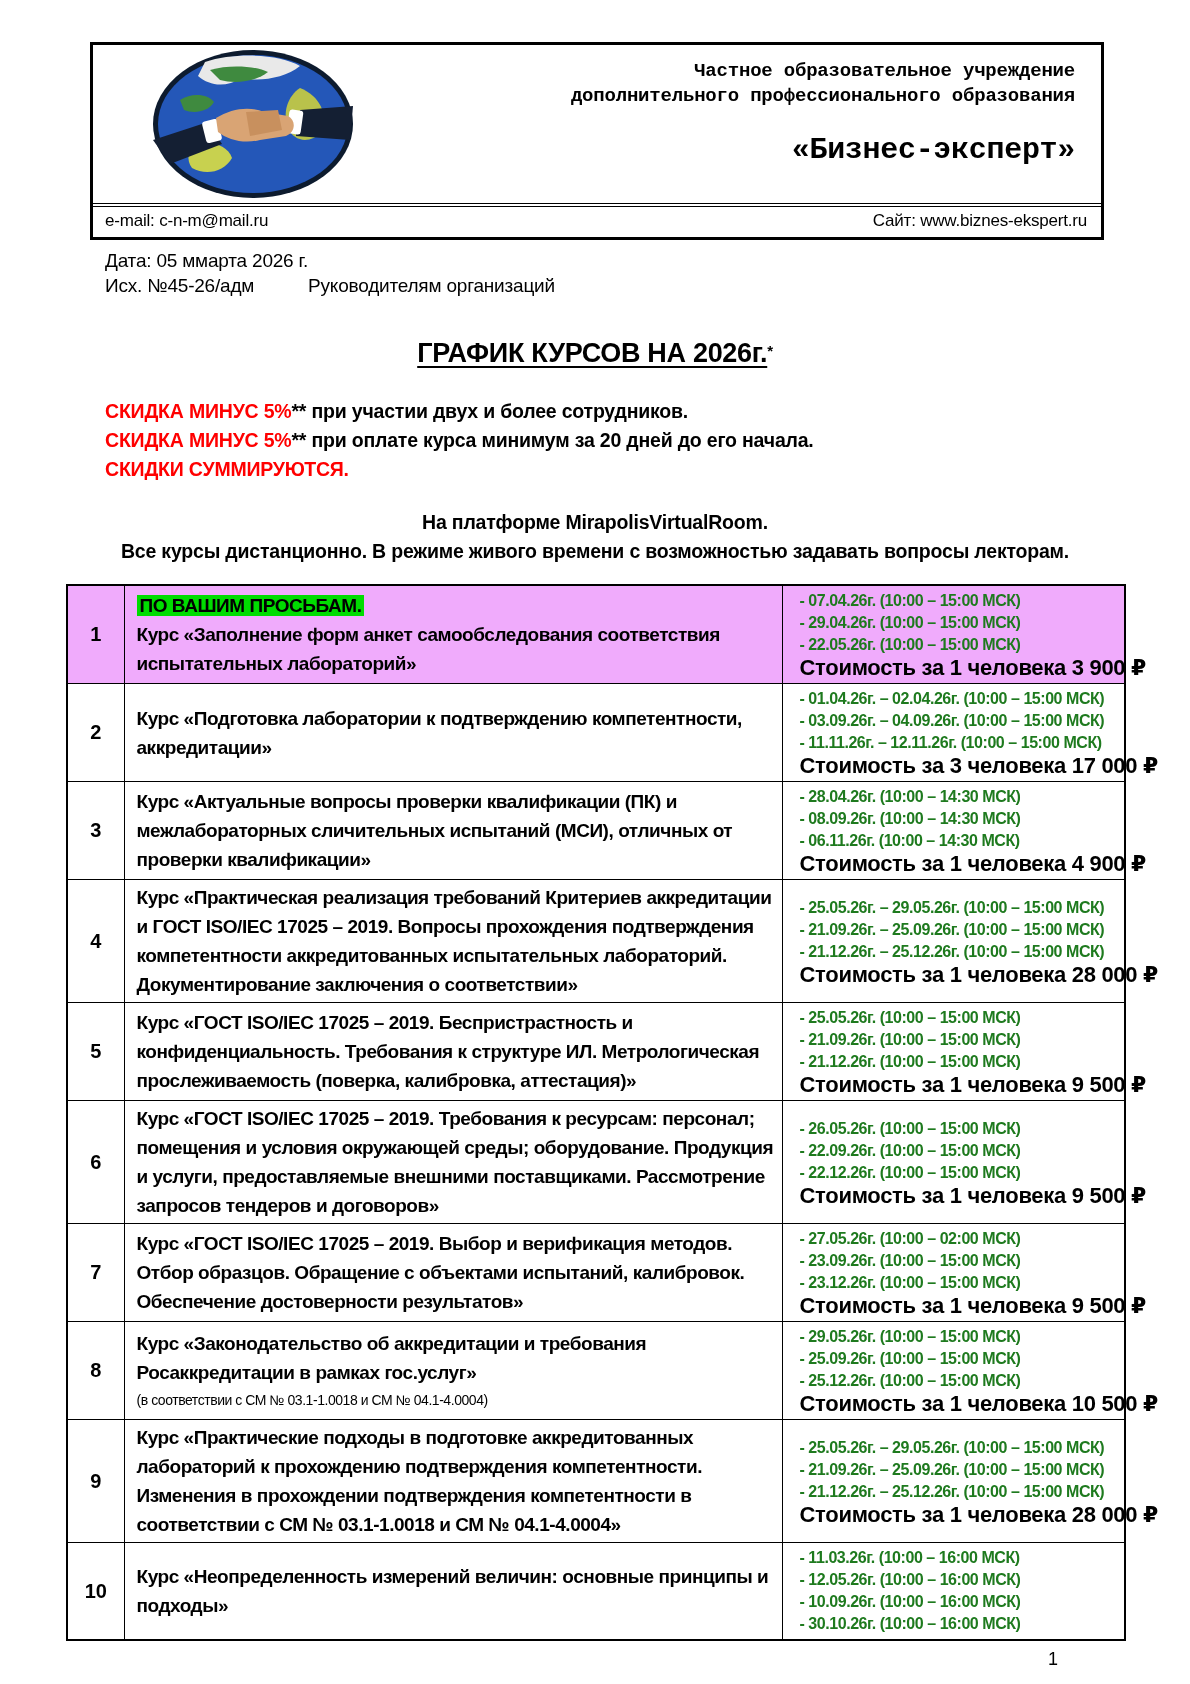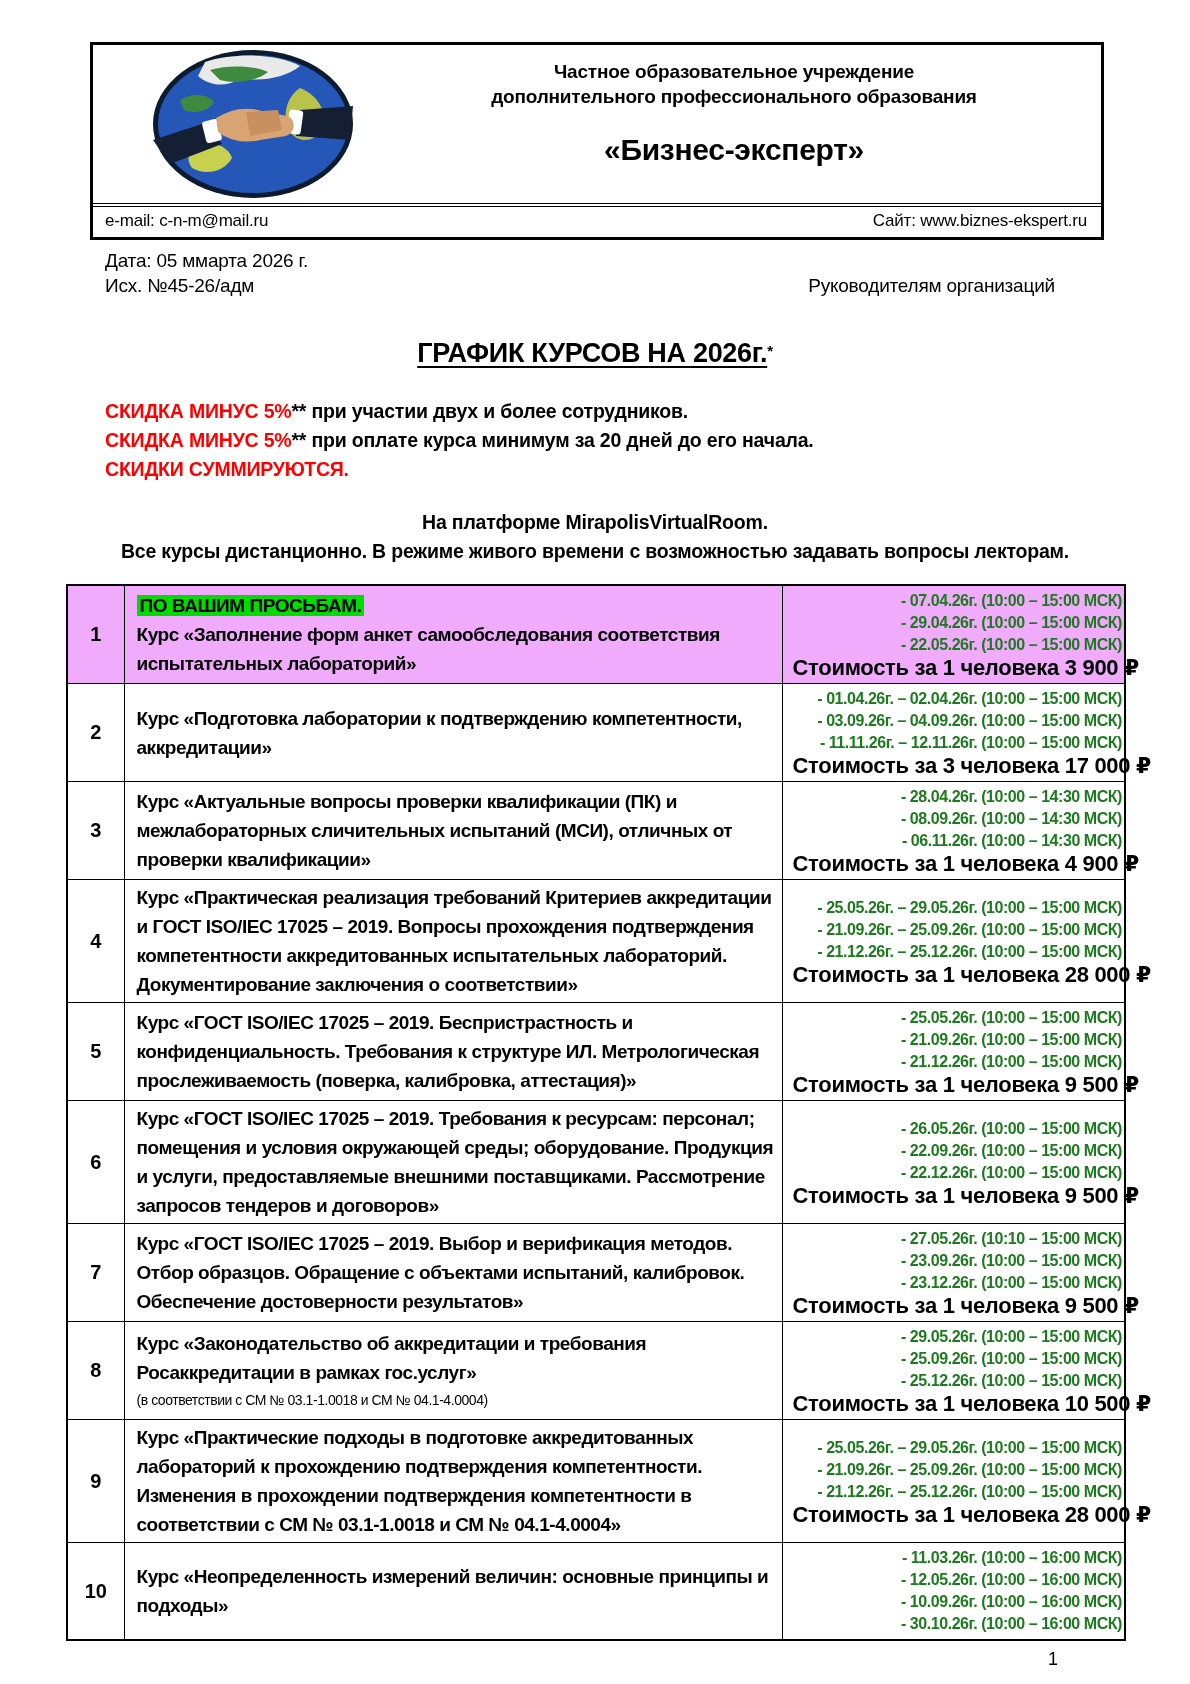--- a/index.html
+++ b/index.html
@@ -6,47 +6,47 @@
   html,body { background:#ffffff; }
   body {
     width:1190px; height:1684px; overflow:hidden;
     font-family:"Liberation Sans","DejaVu Sans",sans-serif;
     color:#000;
   }
   
   .header-box { margin:42px 86px 0 90px; border:3px solid #000; }
   .header-top { display:flex; height:158px; }
   .logo-wrap { width:320px; display:flex; align-items:center; justify-content:center; }
-  .org-block { flex:1; text-align:center; padding-top:14px; padding-right:46px; }
+  .org-block { flex:1; text-align:right; padding-top:14px; padding-right:26px;font-family:Liberation Mono, monospace; }
   .org-line { font-size:19px; font-weight:bold; line-height:25px; letter-spacing:-0.2px; }
   .org-name { font-size:30px; font-weight:bold; margin-top:24px; letter-spacing:-0.3px; }
   .contact-row { border-top:4px double #000; display:flex; justify-content:space-between;
                  padding:4px 14px 6px 12px; font-size:17px; letter-spacing:-0.2px; }
   
-  .meta-row { margin:8px 135px 0 105px; display:flex; justify-content:space-between; align-items:flex-end;
+  .meta-row { margin:8px 135px 0 105px; display:flex; align-items:flex-end;
               font-size:19px; line-height:25px; letter-spacing:-0.2px; }
   
   .title-row { text-align:center; margin-top:40px; font-size:27px; font-weight:bold; letter-spacing:-0.3px; }
   .title-main { text-decoration:underline; text-decoration-thickness:2px; text-underline-offset:4px; }
   .title-star { font-size:15px; vertical-align:6px; text-decoration:none; }
   
   .discounts { margin:28px 60px 0 105px; font-size:19.5px; font-weight:bold; line-height:29px; letter-spacing:-0.2px; }
   .red { color:#FF0000; }
   
   .intro { text-align:center; margin-top:24px; font-size:19.5px; font-weight:bold; line-height:29px; letter-spacing:-0.2px; }
   
   table.schedule { margin:18px 0 0 66px; border-collapse:collapse; width:1058px;
                    table-layout:fixed; border:2px solid #000; }
   table.schedule td { border:1.5px solid #000; vertical-align:middle; }
   td.num-cell { text-align:center; font-size:20px; font-weight:bold; }
   td.course-cell { font-weight:bold; font-size:19px; line-height:29px; letter-spacing:-0.45px;
                    padding:3px 6px 3px 12px; }
   .badge { background:#00DC00; padding:0 3px; }
   .note { font-weight:normal; font-size:14px; line-height:26px; display:block; }
-  td.dates-cell { padding:4px 2px 4px 10px;text-align:right; }
+  td.dates-cell { padding:4px 2px 4px 17px; }
   .date-line { color:#1E7A1E; font-weight:bold; font-size:16px; line-height:22px;
                letter-spacing:-0.45px; white-space:nowrap; overflow:hidden; }
   .price-line { color:#000; font-weight:bold; font-size:22px; line-height:23px; letter-spacing:-0.3px; white-space:nowrap; }
   tr.hl td { background:#f0abfc; }
   
   .page-num { margin:8px 132px 0 0; text-align:right; font-size:18px; }
   
   svg.logo { display:block; }
 </style>
 </head>
@@ -218,21 +218,21 @@
 
   <tr>
     <td class="num-cell">7</td>
     <td class="course-cell">
 
       <div>Курс «ГОСТ ISO/IEC 17025 – 2019. Выбор и верификация методов. Отбор образцов. Обращение с объектами испытаний, калибровок. Обеспечение достоверности результатов»</div>
 
     </td>
     <td class="dates-cell">
       <div>
-            <div class="date-line">- 27.05.26г. (10:10 – 15:00 МСК)</div>
+            <div class="date-line">- 27.05.26г. (10:00 – 02:00 МСК)</div>
             <div class="date-line">- 23.09.26г. (10:00 – 15:00 МСК)</div>
             <div class="date-line">- 23.12.26г. (10:00 – 15:00 МСК)</div>
           </div>
       <div class="price-line">Стоимость за 1 человека 9 500 ₽</div>
     </td>
   </tr>
 
   <tr>
     <td class="num-cell">8</td>
     <td class="course-cell">

